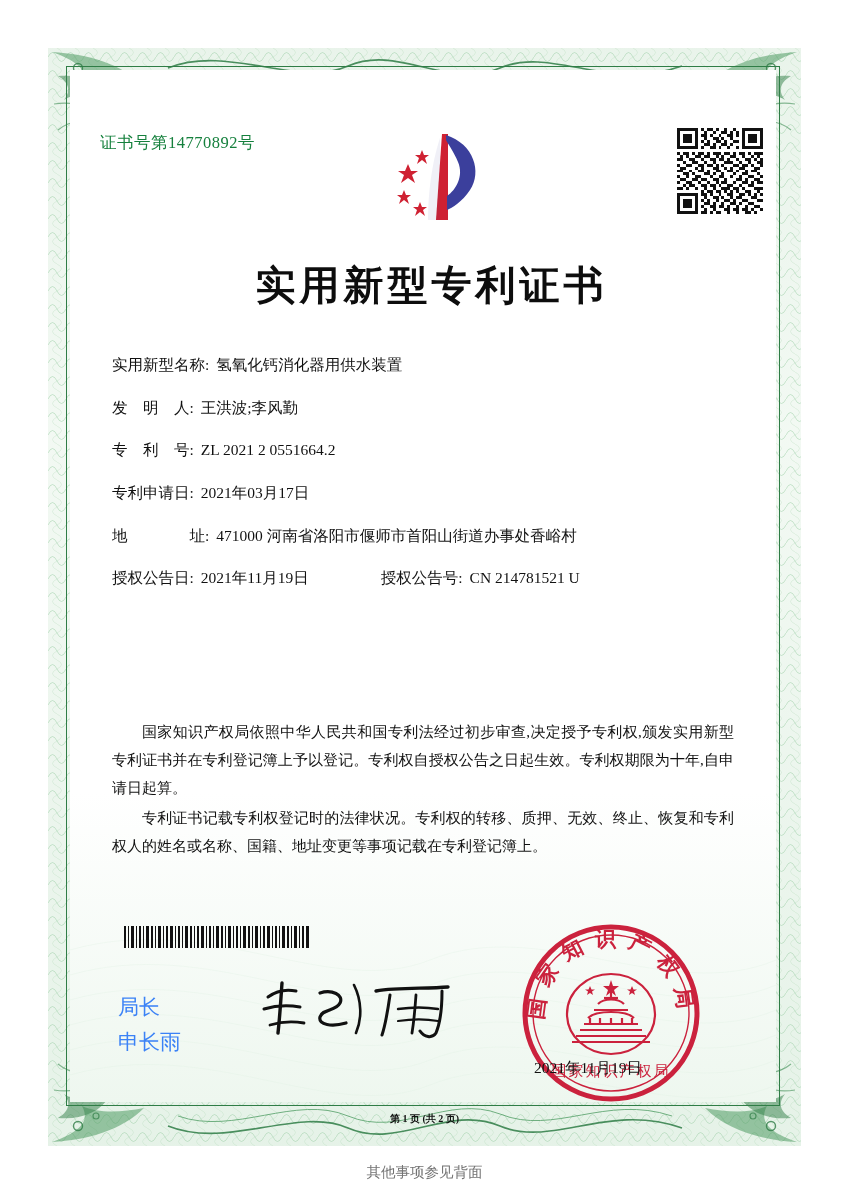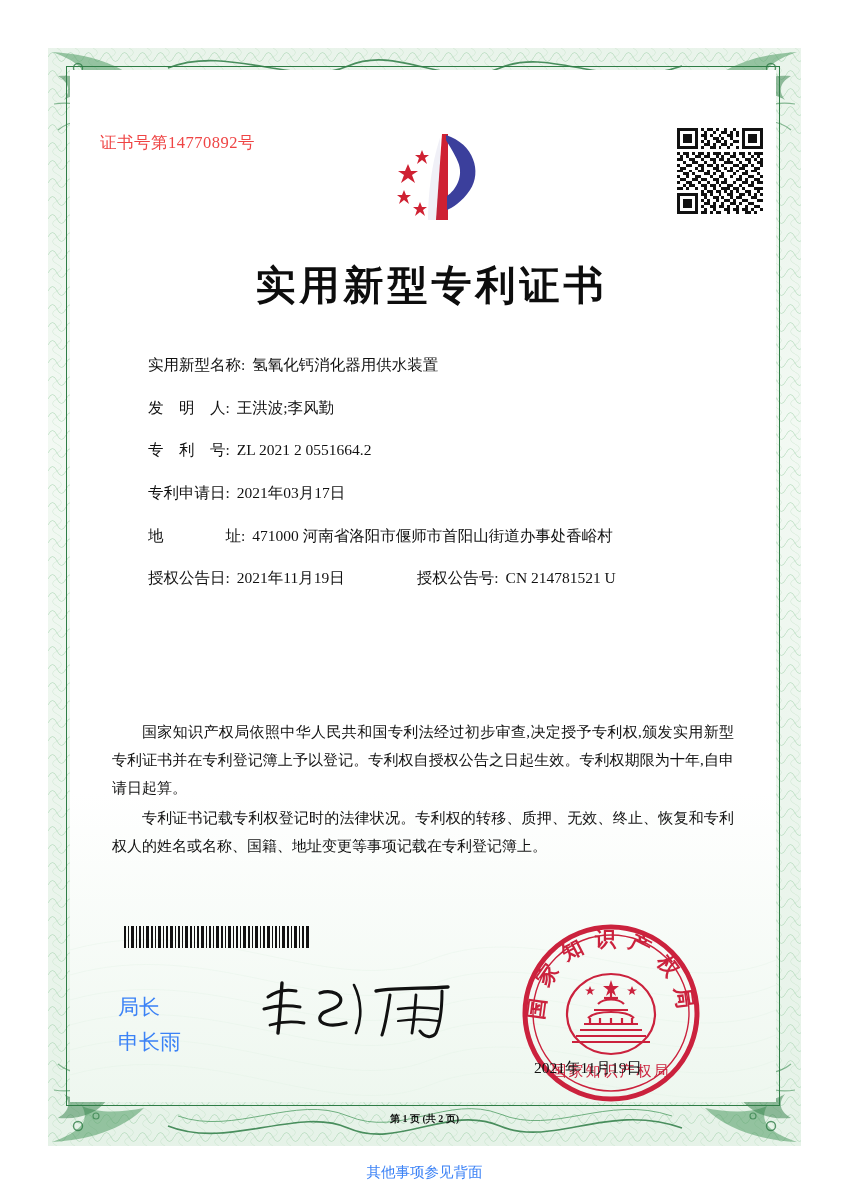--- a/index.html
+++ b/index.html
@@ -65,21 +65,21 @@
     opacity: 0.55;
   }
 
   
   .cert-no {
     position: absolute;
     left: 100px;
     top: 132px;
     font-size: 16.5px;
     letter-spacing: 0.5px;
-    color: #ef4444;
+    color: #15803d;
     white-space: nowrap;
   }
   .logo {
     position: absolute;
     left: 378px;
     top: 128px;
     width: 120px;
     height: 100px;
   }
   .qr {
@@ -110,21 +110,20 @@
     left: 112px;
     top: 355px;
     width: 630px;
   }
   .field-row {
     display: flex;
     align-items: baseline;
     margin-bottom: 22.5px;
     font-size: 15.5px;
     line-height: 1.3;
-    margin-left: 36px;
   }
   .field-label {
     white-space: pre;
     color: #111;
   }
   .field-value {
     margin-left: 7px;
     color: #111;
     text-align: right;
   }
@@ -204,21 +203,21 @@
     font-size: 10px;
     color: #111;
     font-weight: bold;
   }
   .back-note {
     position: absolute;
     left: 0; right: 0;
     top: 1163px;
     text-align: center;
     font-size: 14.5px;
-    color: #3b82f6;
+    color: #737373;
   }
 </style>
 </head>
 <body>
 
 <div class="page">
 
   <div class="frame-outer"></div>
 
   <svg class="frame-ornament" viewBox="0 0 753 1098">

